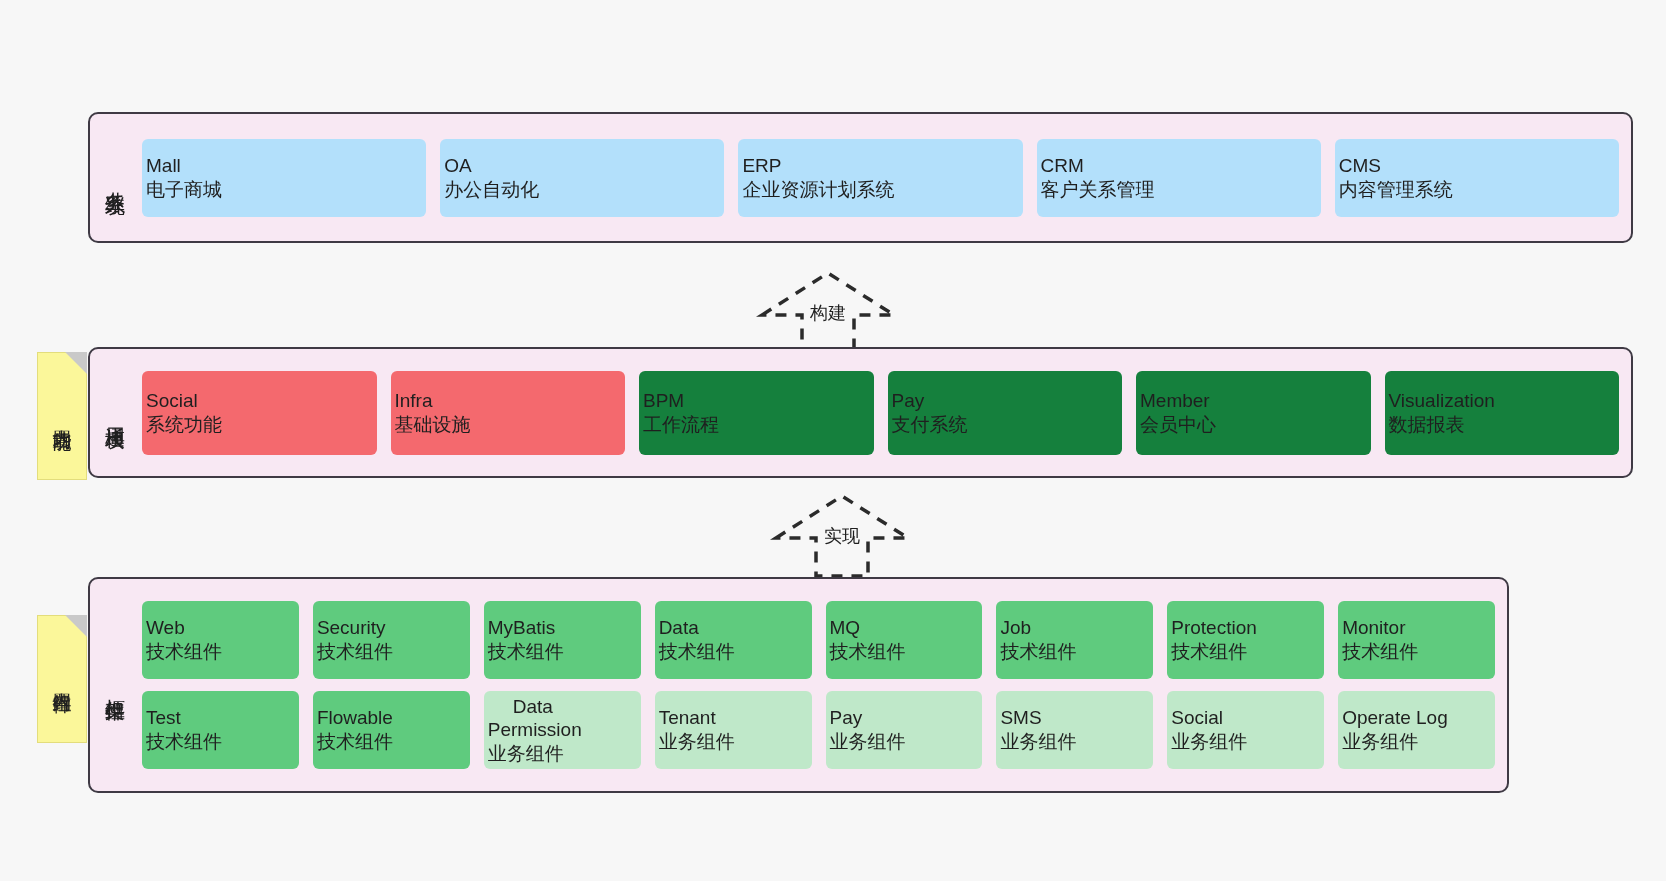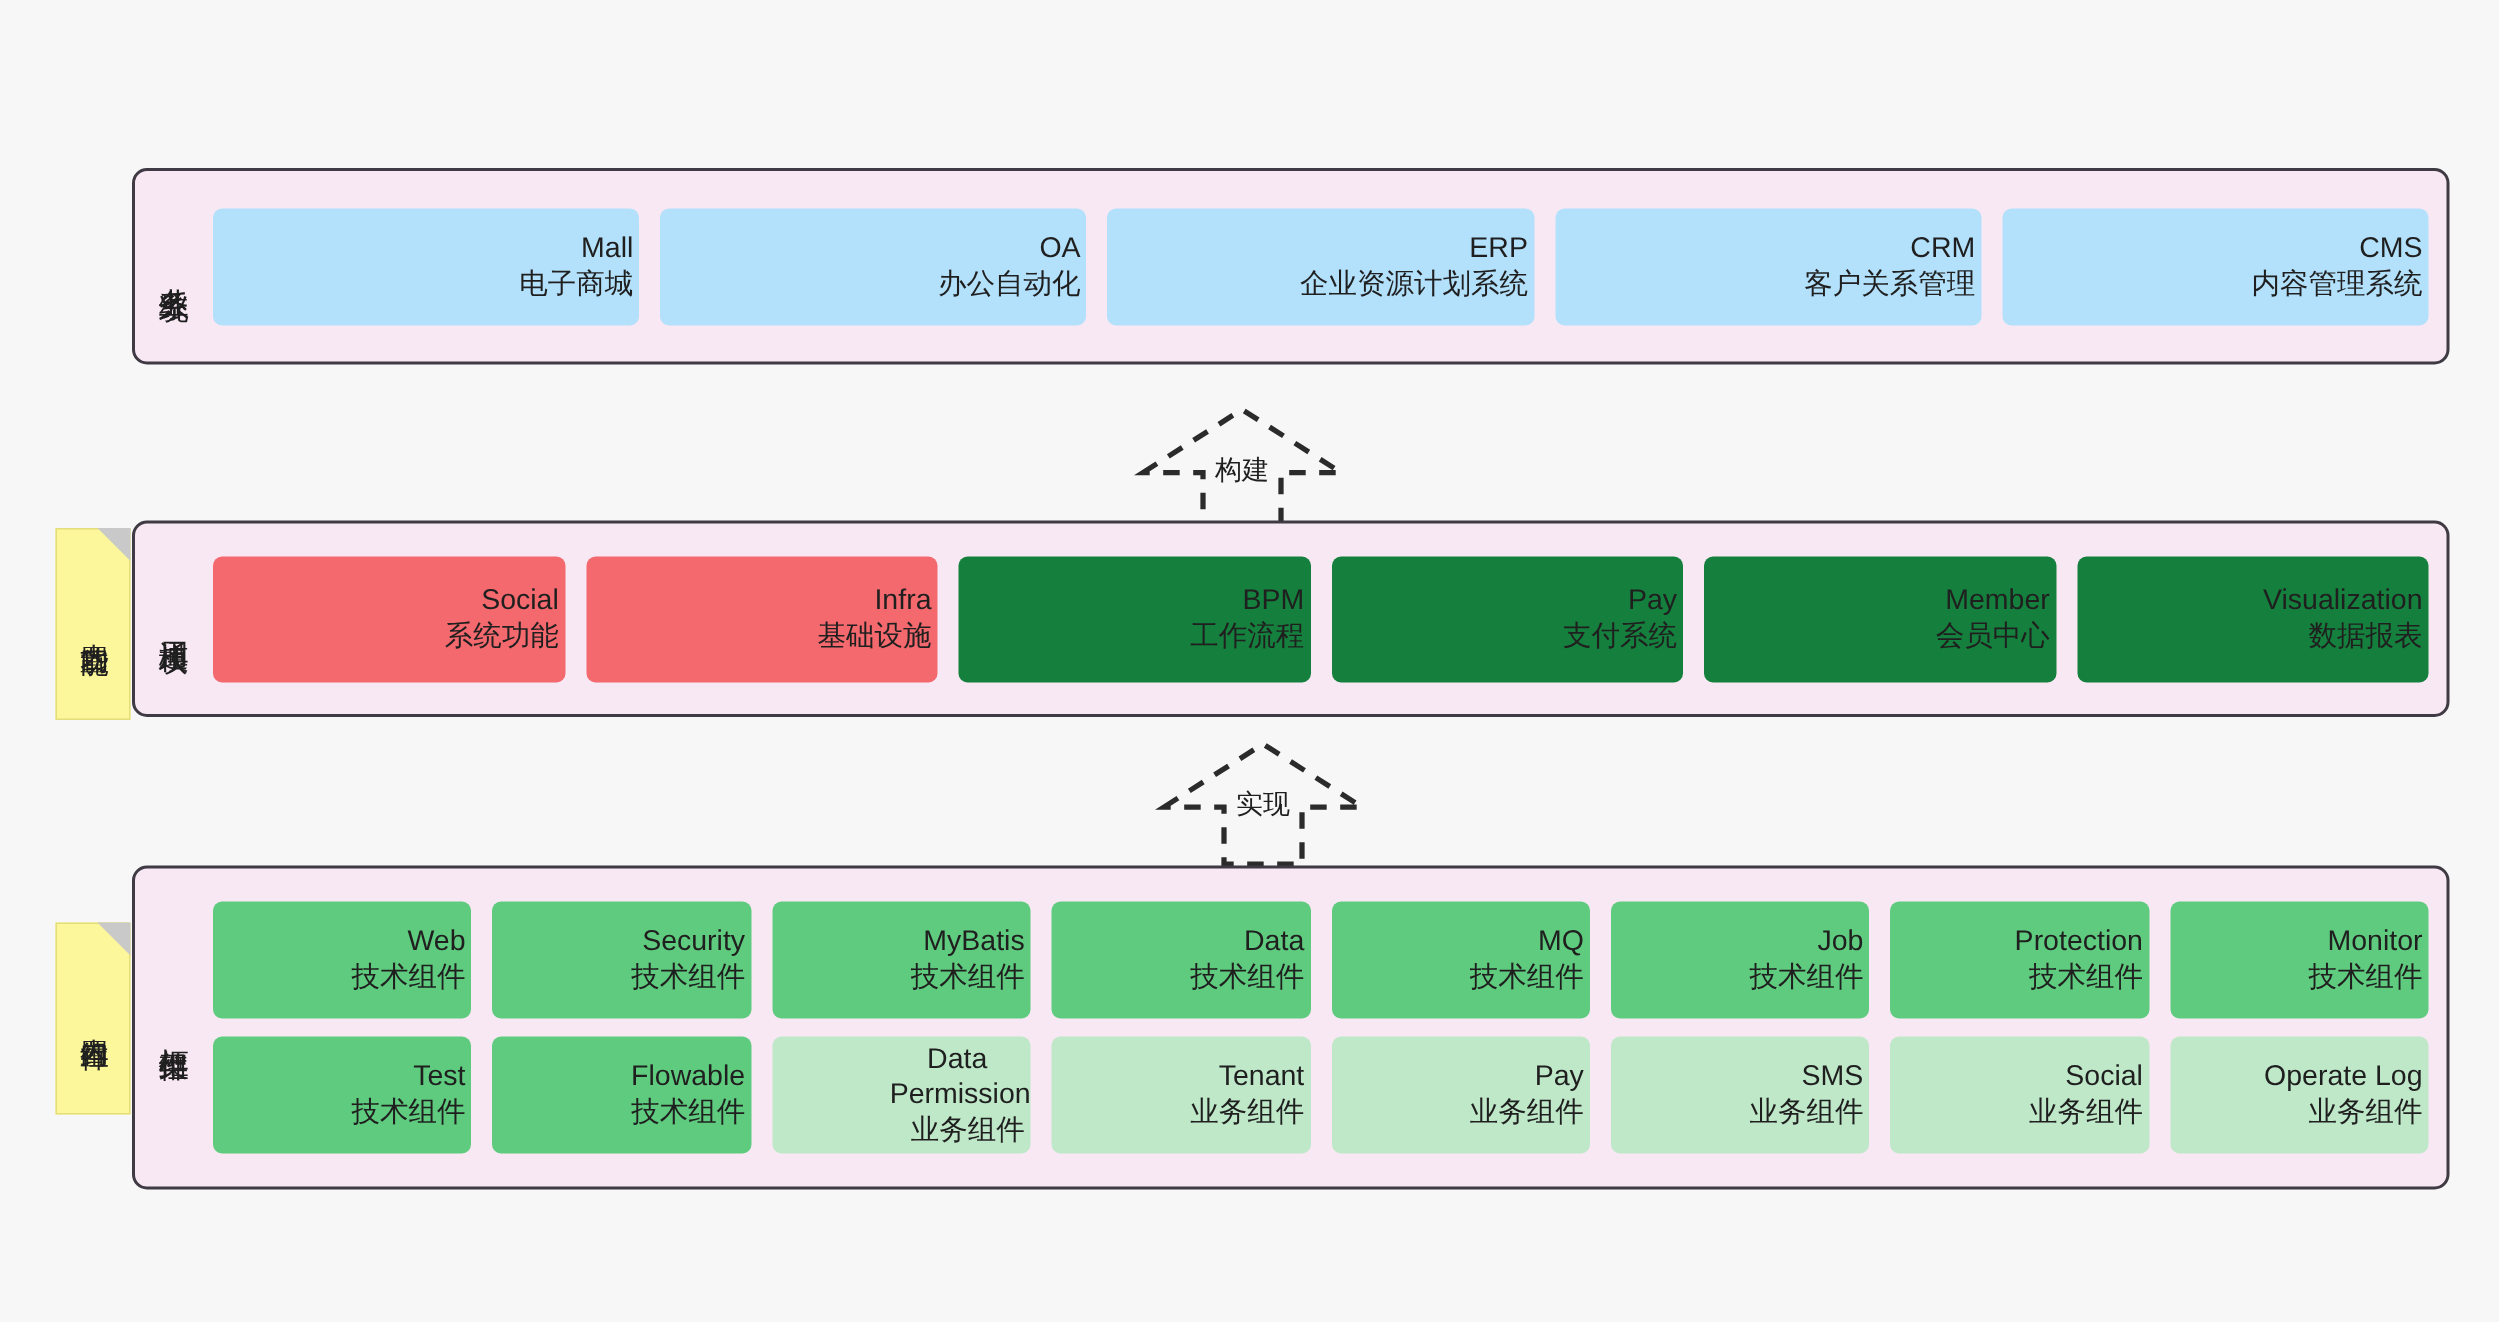--- a/index.html
+++ b/index.html
@@ -53,21 +53,21 @@
     gap: 14px;
     align-items: stretch;
   }
 
   
   .node {
     flex: 1 1 0;
     border-radius: 6px;
     display: flex;
     flex-direction: column;
-    align-items: flex-end;
+    align-items: flex-start;
     justify-content: center;
     text-align: center;
     color: #1f1f1f;
     font-size: 19px;
     line-height: 1.24;
     padding: 6px 4px;
   }
   .node .en { display: block; }
   .node .cn { display: block; }
 
@@ -198,21 +198,21 @@
     <svg width="140" height="88" viewBox="0 0 140 88">
       <path d="M 4 46 L 70 4 L 136 46 L 96 46 L 96 84 L 44 84 L 44 46 Z" fill="none" stroke="#2b2b2b" stroke-width="3.5" stroke-dasharray="11 9" stroke-linejoin="miter"></path>
     </svg>
     <span class="arrow-label" style="top:32px;">实现</span>
   </div>
 
   <div class="sticky" style="left:37px; top:615px; width:50px; height:128px;">
     <span>内置组件</span>
   </div>
 
-  <div class="layer" id="layer-framework" style="left:88px; top:577px; width:1545px; height:216px;">
+  <div class="layer" id="layer-framework" style="left:88px; top:577px; width:1421px; height:216px;">
     <div class="layer-title">框架组件</div>
     <div class="layer-body stacked">
 
       <div class="comp-row">
         <div class="node green">
           <span class="en">Web</span>
           <span class="cn">技术组件</span>
         </div>
         <div class="node green">
           <span class="en">Security</span>

